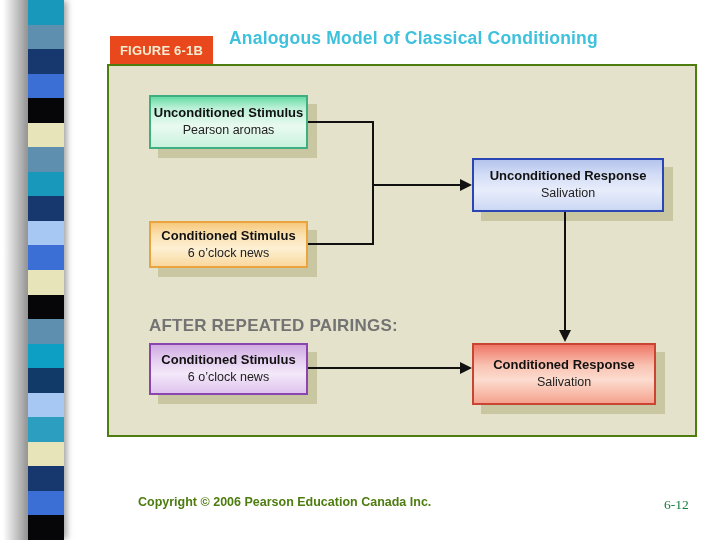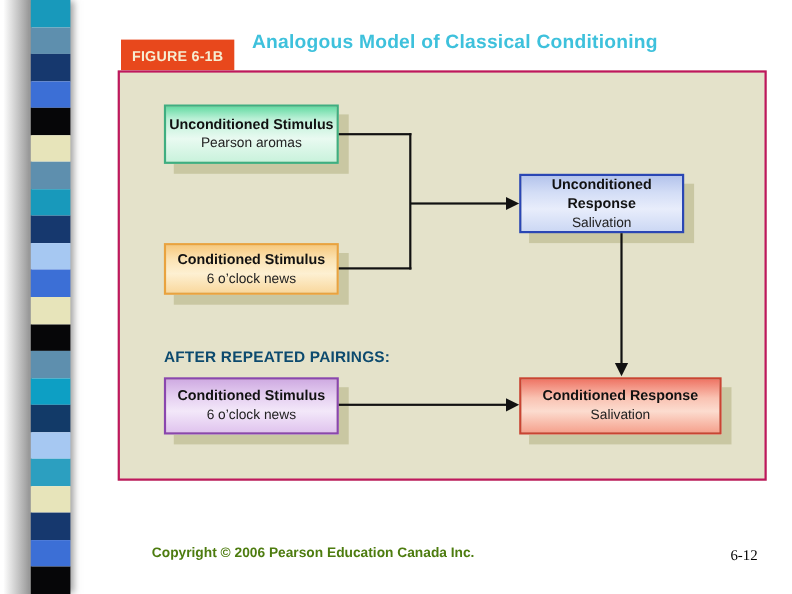--- a/index.html
+++ b/index.html
@@ -33,54 +33,54 @@
   }
   .slide-title {
     position: absolute; left: 229px; top: 24px; height: 28px;
     display: flex; align-items: center;
     color: #3ec1dc; font-size: 17.5px; font-weight: bold; letter-spacing: 0.2px;
   }
 
   
   .panel {
     position: absolute; left: 107px; top: 64px; width: 590px; height: 373px;
-    background: #e4e2ca; border: 2px solid #be185d;
+    background: #e4e2ca; border: 2px solid #4d7c0f;
   }
   .dbox {
     position: absolute; text-align: center;
     border: 2px solid; box-shadow: 9px 9px 0 0 #c9c7a2;
     display: flex; flex-direction: column; justify-content: center;
     line-height: 1.3;
   }
   .dbox .t { font-weight: bold; font-size: 13px; color: #111; }
   .dbox .s { font-size: 12.5px; color: #222; }
 
   .box-us { left: 40px;  top: 29px;  width: 159px; height: 54px;
     border-color: #3fae80;
     background: linear-gradient(180deg, #66dba4 0%, #baf0d6 22%, #e9faf1 58%, #c9f2dc 100%); }
-  .box-ur { left: 363px; top: 92px;  width: 150px; height: 54px;
+  .box-ur { left: 363px; top: 92px;  width: 192px; height: 54px;
     border-color: #2a46b4;
     background: linear-gradient(180deg, #b4c4ec 0%, #d3ddf6 30%, #e8edfb 60%, #ccd8f4 100%); }
   .box-cs1 { left: 40px; top: 155px; width: 159px; height: 47px;
     border-color: #e9a33f;
     background: linear-gradient(180deg, #f7c97e 0%, #fbe3b4 30%, #fdf0d2 60%, #f9d89e 100%); }
   .box-cs2 { left: 40px; top: 277px; width: 159px; height: 52px;
     border-color: #8a46ae;
     background: linear-gradient(180deg, #cfabe2 0%, #e4cdf0 30%, #f3e8f9 60%, #e0c4ee 100%); }
-  .box-cr { left: 363px; top: 277px; width: 184px; height: 52px;
+  .box-cr { left: 363px; top: 277px; width: 184px; height: 62px;
     border-color: #c94432;
     background: linear-gradient(180deg, #f0викor 0%, #fbd8cc 60%, #f5a28e 100%); }
   
   .box-cr {
     background: linear-gradient(180deg, #ef7666 0%, #f9c2b2 35%, #fcdccf 60%, #f5a28e 100%);
   }
 
   .after-label {
     position: absolute; left: 40px; top: 250px;
-    font-size: 14px; font-weight: bold; color: #0c4a6e; letter-spacing: 0.2px;
+    font-size: 17px; font-weight: bold; color: #737373; letter-spacing: 0.2px;
   }
 
   
   .line { position: absolute; background: #111; }
   .arrow-right {
     position: absolute; width: 0; height: 0;
     border-top: 6px solid transparent; border-bottom: 6px solid transparent;
     border-left: 12px solid #111;
   }
   .arrow-down {
@@ -89,21 +89,21 @@
     border-top: 12px solid #111;
   }
 
   
   .copyright {
     position: absolute; left: 138px; top: 495px;
     color: #4d7c0f; font-size: 12.5px; font-weight: bold;
   }
   .page-number {
     position: absolute; left: 664px; top: 497px;
-    color: #000000; font-size: 13.5px;
+    color: #15803d; font-size: 13.5px;
     font-family: "Liberation Serif", serif;
   }
 </style>
 </head>
 <body>
 
 <div class="stage">
 
   <div class="strip-shadow"></div>
   <div class="strip">

